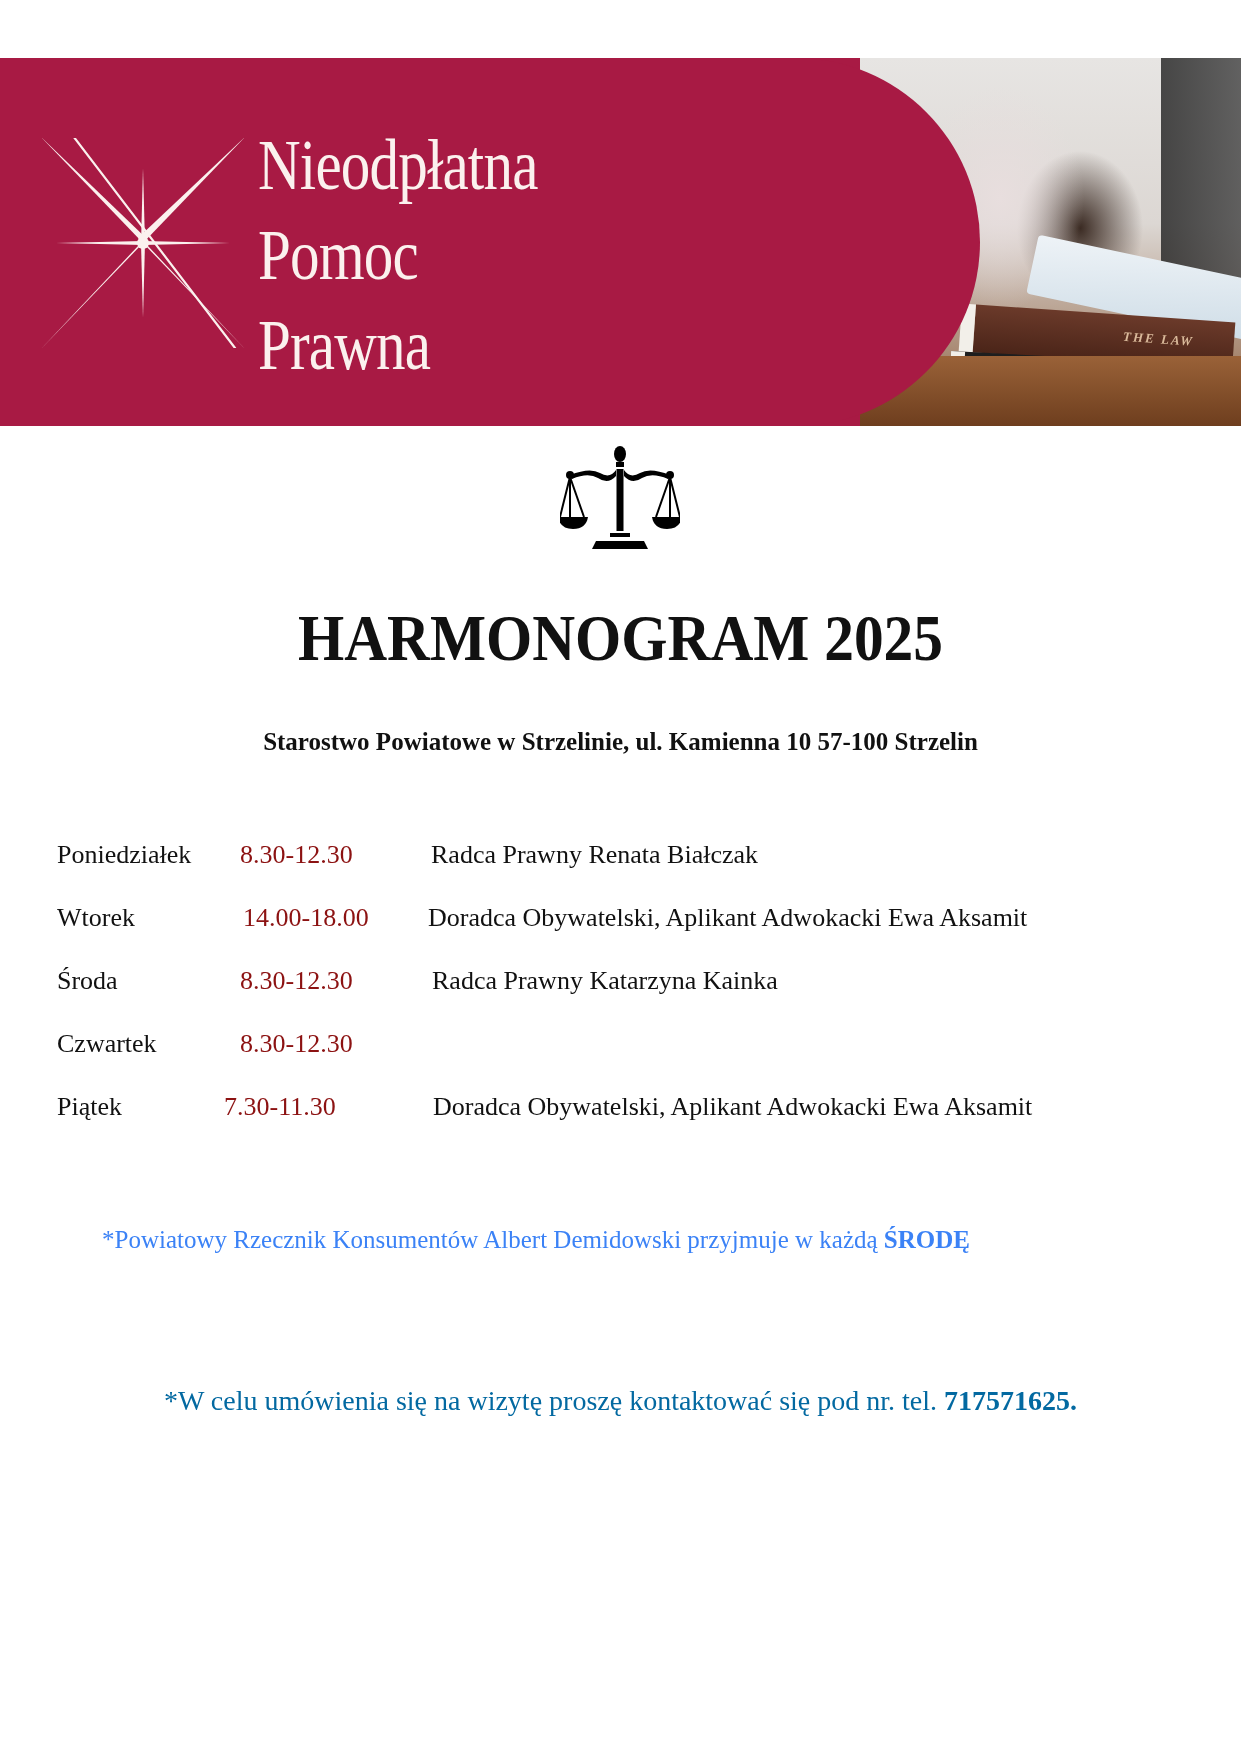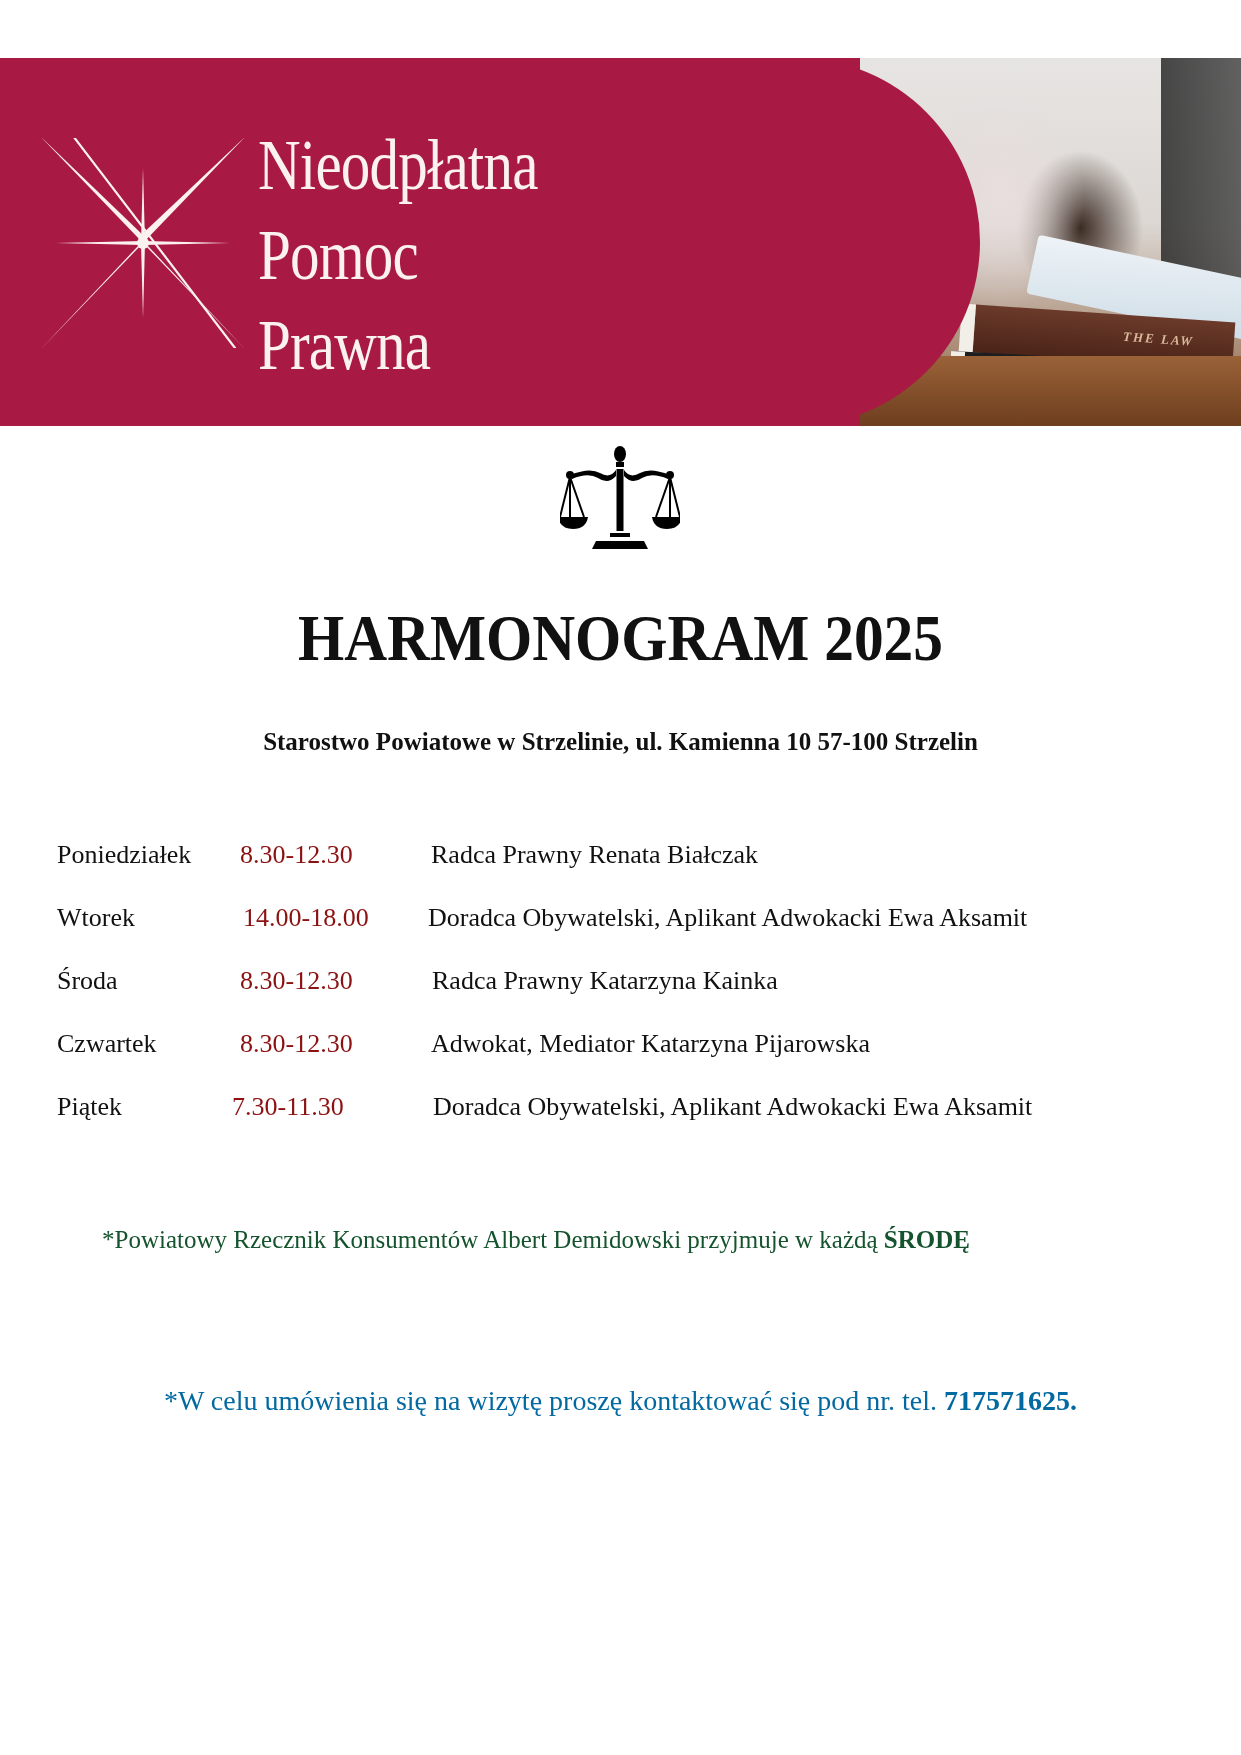--- a/index.html
+++ b/index.html
@@ -107,21 +107,21 @@
     }
     .row {
       position: relative; height: 63px;
       font-size: 26px; font-weight: normal;
     }
     .row .day { position: absolute; left: 0; top: 0; }
     .row .time { position: absolute; top: 0; width: 150px; color: #8c1212; }
     .row .who { position: absolute; top: 0; white-space: nowrap; }
     .note1 {
       position: absolute; left: 0; top: 1222px; width: 1072px;
-      text-align: center; font-size: 25px; line-height: 36px; color: #14532d;
+      text-align: center; font-size: 25px; line-height: 36px; color: #3b82f6;
     }
     .note1 b { font-weight: bold; }
     .note2 {
       position: absolute; left: 0; top: 1385px; width: 1241px;
       text-align: center; font-size: 28px; color: #0369a1;
     }
   </style>
 </head>
 <body>
 
@@ -196,25 +196,24 @@
     <span class="who" style="left:371px">Doradca Obywatelski, Aplikant Adwokacki Ewa Aksamit</span>
   </div>
   <div class="row">
     <span class="day">Środa</span>
     <span class="time" style="left:183px">8.30-12.30</span>
     <span class="who" style="left:375px">Radca Prawny Katarzyna Kainka</span>
   </div>
   <div class="row">
     <span class="day">Czwartek</span>
     <span class="time" style="left:183px">8.30-12.30</span>
-    <span class="who" style="left:374px">Adwokat, Mediator Katarzyna Pijarowska</span>
   </div>
   <div class="row">
     <span class="day">Piątek</span>
-    <span class="time" style="left:175px">7.30-11.30</span>
+    <span class="time" style="left:167px">7.30-11.30</span>
     <span class="who" style="left:376px">Doradca Obywatelski, Aplikant Adwokacki Ewa Aksamit</span>
   </div>
 </div>
 
 <div class="note1">
   <div>
     <span>*Powiatowy Rzecznik Konsumentów Albert Demidowski przyjmuje w każdą </span><b>ŚRODĘ</b>
   </div>
 </div>
 

